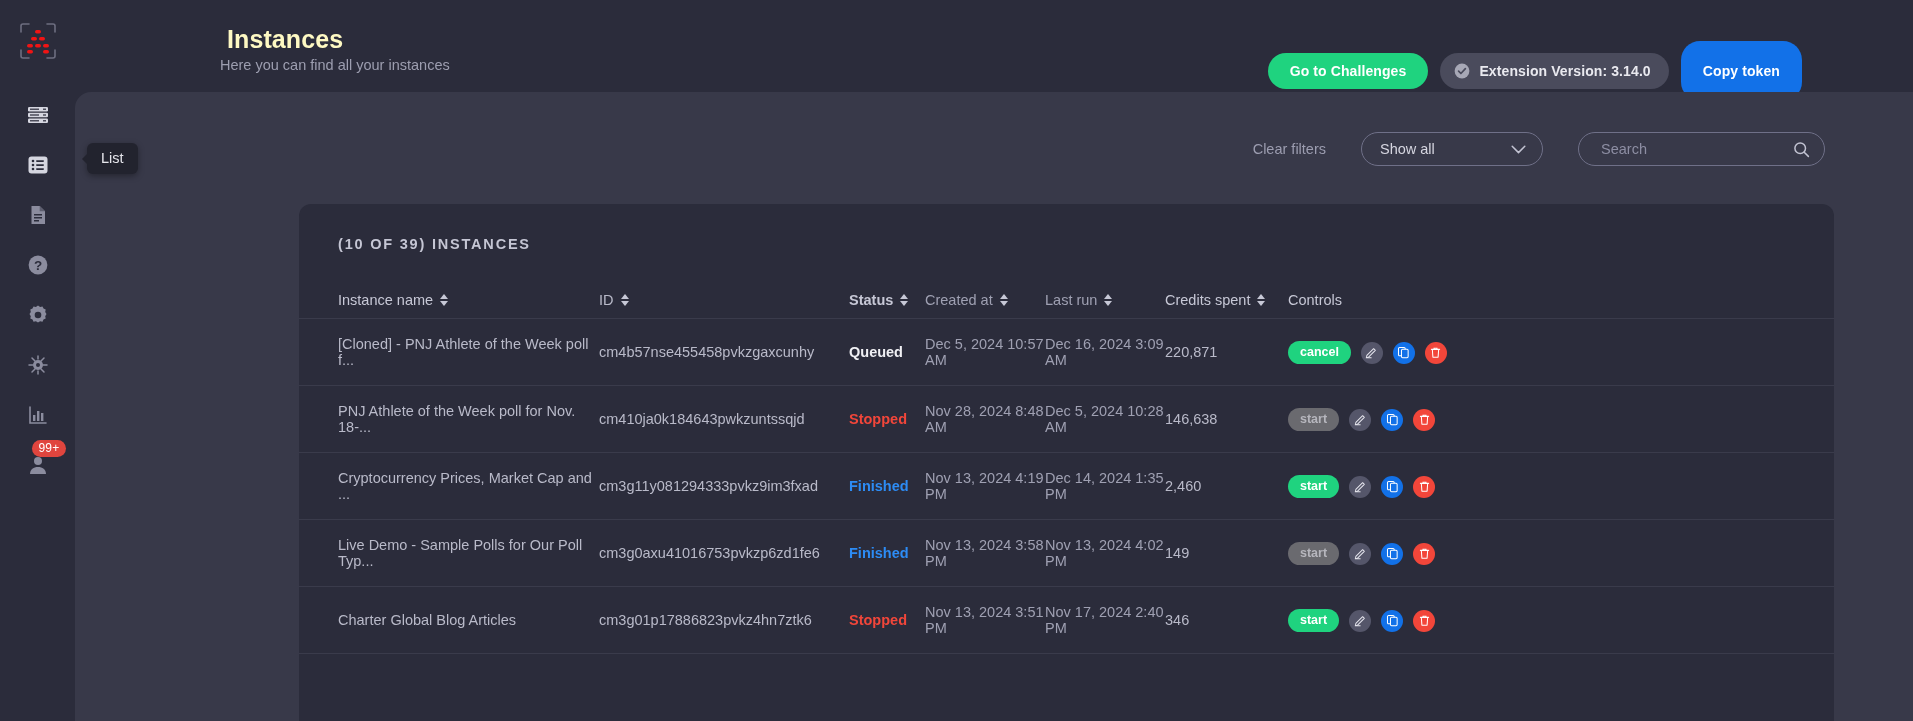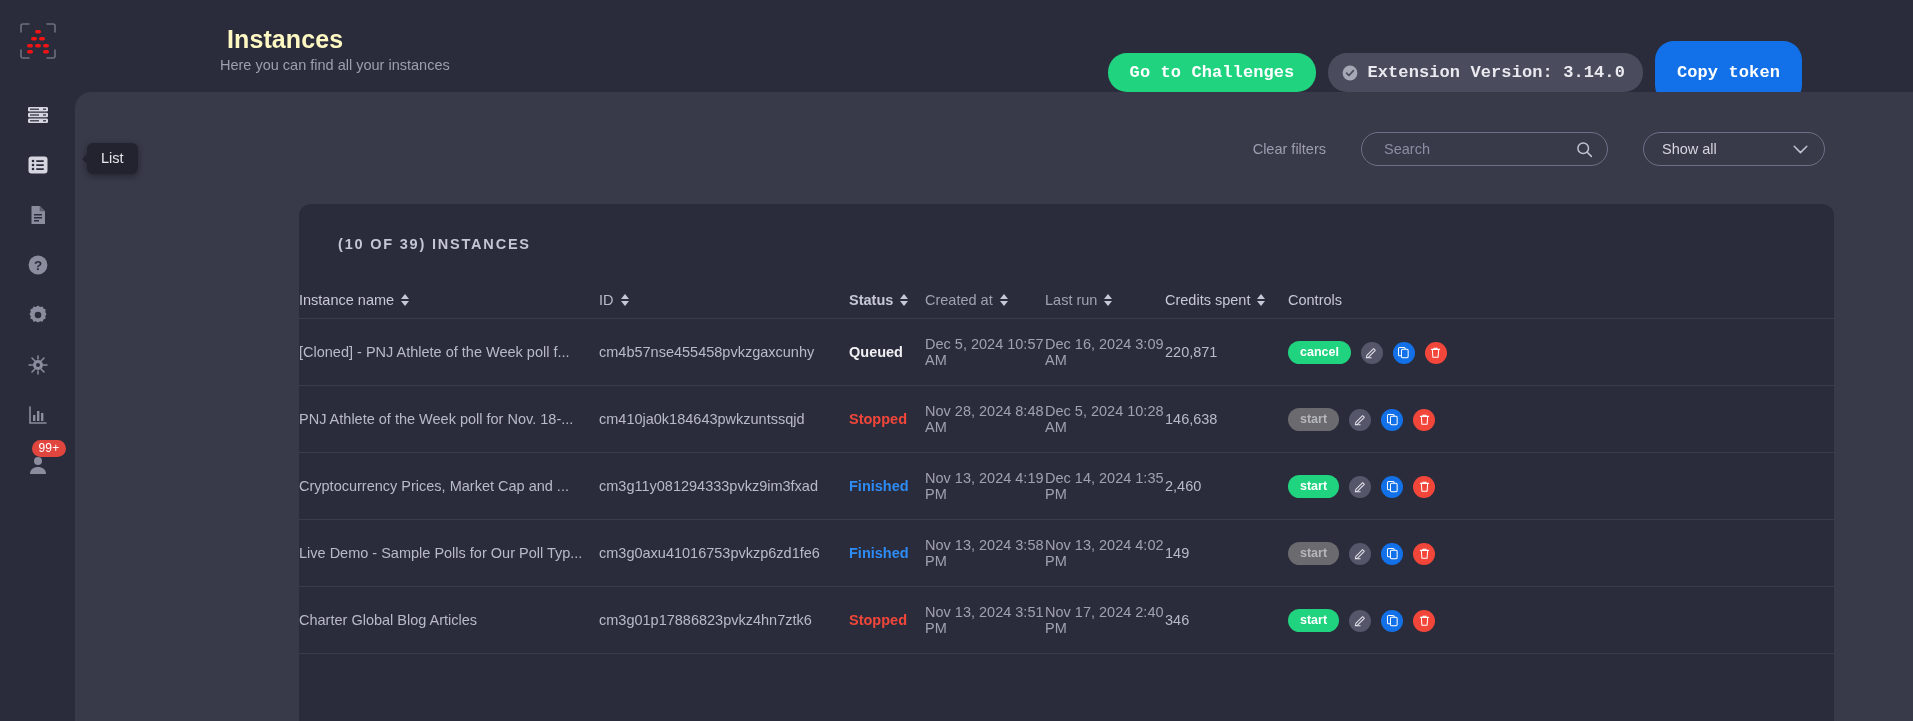--- a/index.html
+++ b/index.html
@@ -81,22 +81,22 @@
   }
   #page-sub {
     position: absolute; left: 145px; top: 57px;
     font-size: 14.5px; color: #9d9eb0;
   }
   #header-actions {
     position: absolute; right: 111px; top: 41px;
     display: flex; align-items: center; gap: 12px;
   }
   .btn { border: none; border-radius: 19px; cursor: pointer;
-         font-family: Liberation Mono, monospace;
-         font-size: 17px; font-weight: bold; letter-spacing: .1px; }
+         font-family: Liberation Sans, sans-serif;
+         font-size: 14px; font-weight: bold; letter-spacing: .1px; }
   #btn-challenges { background: #1fd37f; color: #ffffff; padding: 10px 22px; }
   #btn-version {
     background: #4a4b5c; color: #e9e9ef; padding: 10px 18px 10px 14px;
     display: flex; align-items: center; gap: 9px;
   }
   #btn-copy { background: #1271e8; color: #ffffff; padding: 22px 22px; }
 
   
   #main {
     position: absolute; left: 75px; top: 92px;
@@ -146,21 +146,21 @@
     letter-spacing: 1.8px;
   }
 
   table { position: absolute; left: 0; top: 78px; width: 1535px; border-collapse: collapse; }
   th {
     text-align: left;
     font-size: 14.5px; font-weight: normal; color: #c7c8d6;
     padding: 10px 0 10px 0;
     white-space: nowrap;
   }
-  th:first-child, td:first-child { }
+  th:first-child, td:first-child { padding-left: 39px; }
   .th-inner { display: inline-flex; align-items: center; gap: 7px; cursor: pointer; }
   .sort-ico { display: inline-block; position: relative; width: 8px; height: 14px; }
   .sort-ico:before, .sort-ico:after {
     content: ""; position: absolute; left: 0; width: 0; height: 0;
     border-left: 4px solid transparent; border-right: 4px solid transparent;
   }
   .sort-ico:before { top: 1px; border-bottom: 5px solid #c7c8d6; }
   .sort-ico:after { bottom: 1px; border-top: 5px solid #c7c8d6; }
 
   td {
@@ -344,32 +344,32 @@
 
     <button class="btn" id="btn-copy">Copy token</button>
   </div>
 </div>
 
 <div id="main">
 
   <div id="filterbar">
     <span id="clear-filters">Clear filters</span>
 
+    <div id="show-all">
+      <span>Show all</span>
+      <svg width="15" height="9" viewBox="0 0 15 9">
+        <path d="M1.2 1.2 L7.5 7.6 L13.8 1.2" stroke="#c2c3d2" stroke-width="1.5" fill="none" stroke-linecap="round" stroke-linejoin="round"></path>
+      </svg>
+    </div>
+
     <div id="search-box">
       <input id="search-input" type="text" placeholder="Search" style="">
       <svg width="17" height="17" viewBox="0 0 17 17">
         <circle cx="7.2" cy="7.2" r="5.3" stroke="#c2c3d2" stroke-width="1.5" fill="none"></circle>
         <path d="M11.2 11.2 L15.4 15.4" stroke="#c2c3d2" stroke-width="1.5" stroke-linecap="round"></path>
-      </svg>
-    </div>
-
-    <div id="show-all">
-      <span>Show all</span>
-      <svg width="15" height="9" viewBox="0 0 15 9">
-        <path d="M1.2 1.2 L7.5 7.6 L13.8 1.2" stroke="#c2c3d2" stroke-width="1.5" fill="none" stroke-linecap="round" stroke-linejoin="round"></path>
       </svg>
     </div>
   </div>
 
   <div id="card">
     <div id="card-title">(10 OF 39) INSTANCES</div>
 
     <table>
       <thead>
         <tr>

